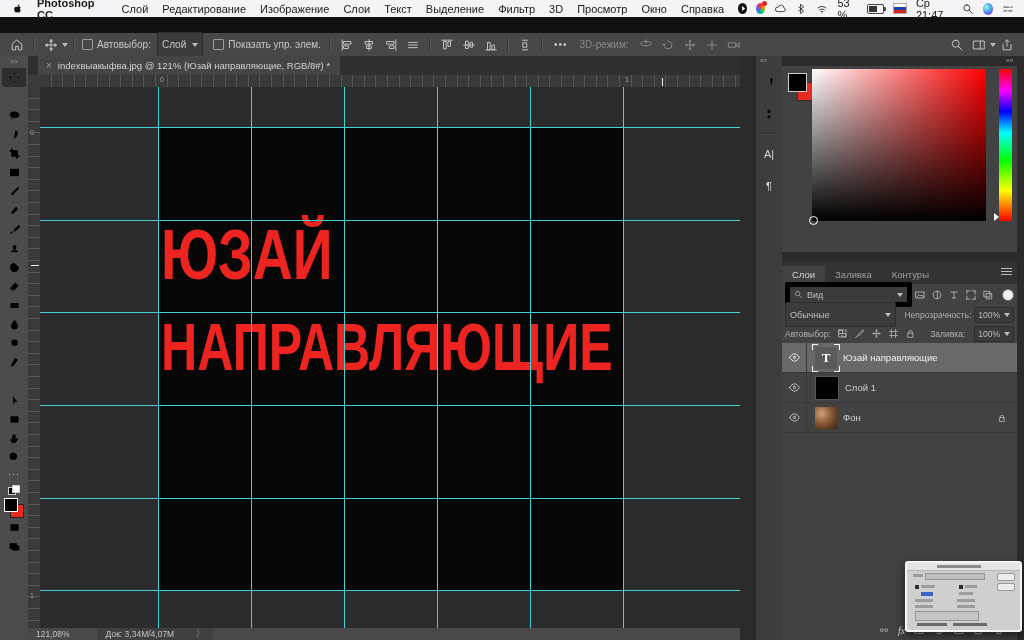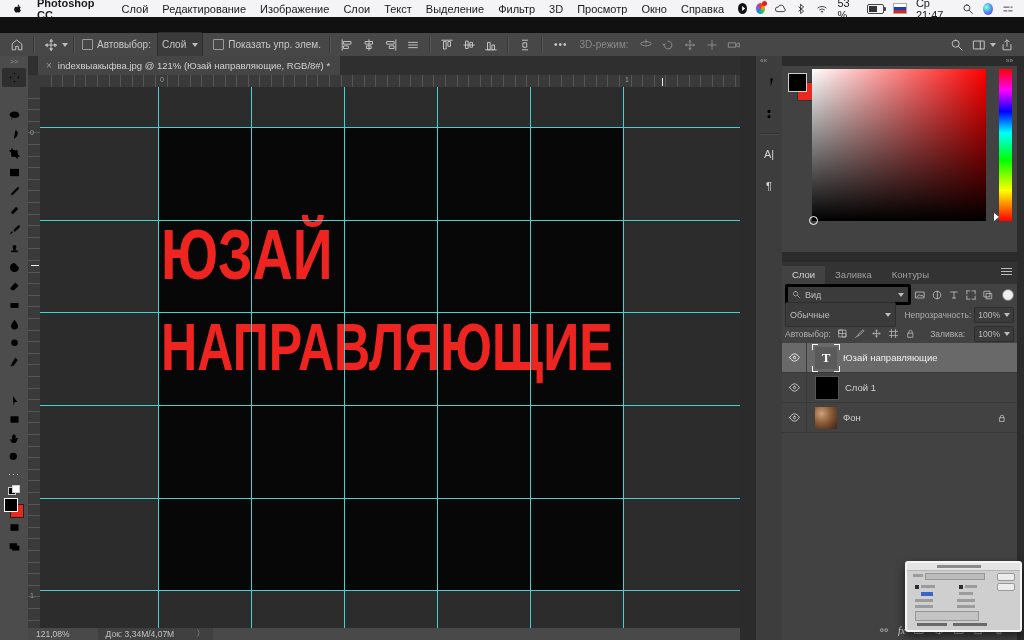--- a/index.html
+++ b/index.html
@@ -116,21 +116,21 @@
   #sv-cursor{position:absolute;left:-3px;bottom:-4px;width:7px;height:7px;border:1px solid #fff;border-radius:50%;}
   #hue-strip{position:absolute;left:217px;top:3px;width:13px;height:152px;
      background:linear-gradient(to bottom,#f00 0%,#f0f 14%,#00f 28%,#0ff 42%,#0f0 60%,#ff0 80%,#f00 100%);}
   #hue-slider{position:absolute;left:-5px;bottom:0px;width:0;height:0;
      border-top:4px solid transparent;border-bottom:4px solid transparent;border-left:5px solid #fff;}
   .panel-gap{height:10px;background:#2b2b2b;}
   
   #layers-panel{height:378px;display:flex;flex-direction:column;}
   .lrow{display:flex;align-items:center;font-size:9px;color:#bdbdbd;padding:0 3px;position:relative;}
   #filter-row{height:21px;gap:2px;}
-  .searchbox{background:#3b3b3b;border:3px solid #000000;border-radius:2px;height:15px;width:112px;
+  .searchbox{background:#3b3b3b;border:5px solid #000000;border-radius:2px;height:15px;width:112px;
              display:flex;align-items:center;gap:4px;padding:0 4px;}
   .searchbox svg{width:9px;height:9px;}
   .searchbox .caret{margin-left:auto;}
   .ficons{display:flex;gap:5px;margin-left:auto;align-items:center;}
   .ficons .icon svg{width:12px;height:12px;}
   .toggle{width:10px;height:10px;border-radius:50%;background:#efefef;border:1px solid #777;margin-left:3px;}
   #blend-row{height:19px;}
   #blend-row .dd{width:116px;}
   #blend-row .dd span:first-child{margin-right:auto;}
   .rlbl{font-size:8.5px;color:#b0b0b0;}

